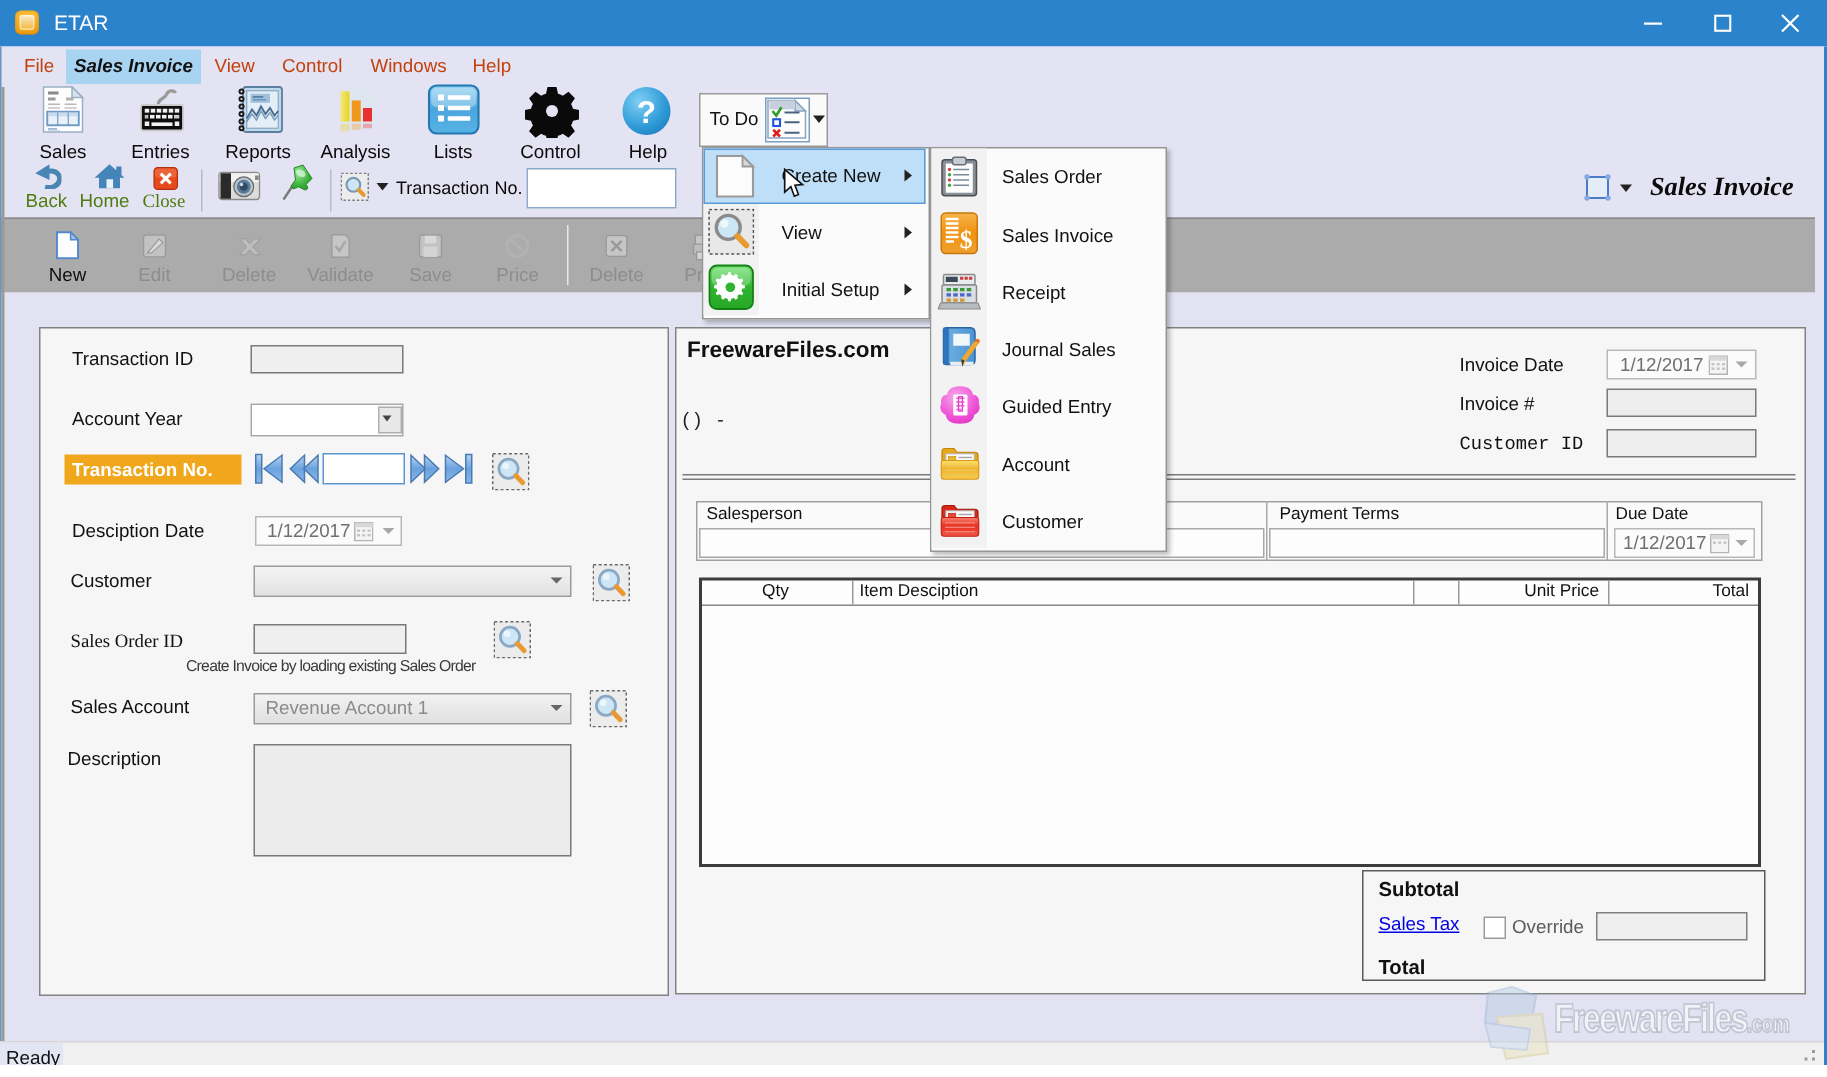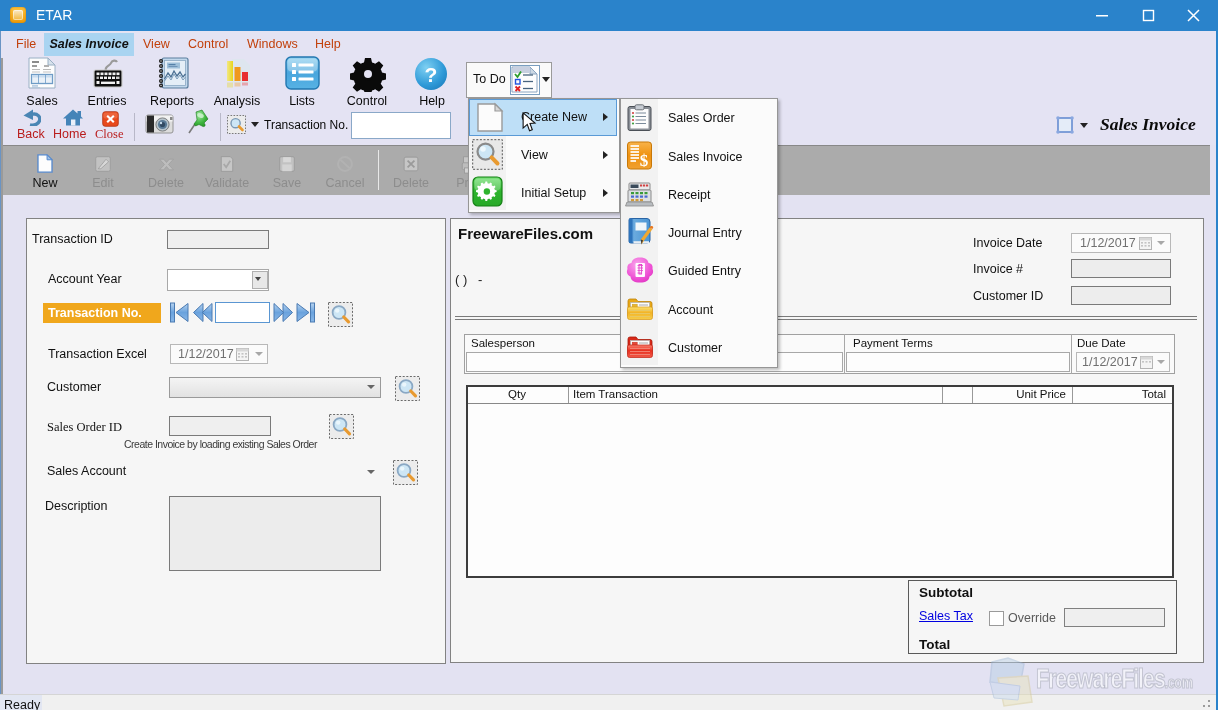--- a/index.html
+++ b/index.html
@@ -13,21 +13,21 @@
 #apptitle{left:36px;top:7px;color:#fff;font-size:14px;}
 
 #menubar{left:0;top:31px;width:1218px;height:27px;background:#e4e3f3;}
 .mitem{top:35px;height:19px;line-height:19px;font-size:12.5px;color:#c2410c;}
 #mi-si{left:44px;top:33px;width:90px;height:23px;background:#a9d4f1;text-align:center;line-height:23px;font-weight:bold;font-style:italic;white-space:nowrap;font-size:12.5px;color:#111;}
 
 #toolbar1{left:0;top:58px;width:1218px;height:52px;background:#e4e3f3;}
 .t1lbl{top:94px;font-size:12.5px;color:#0a0a0a;width:80px;text-align:center;margin-left:-40px;}
 
 #toolbar2{left:0;top:110px;width:1218px;height:35px;background:#e4e3f3;}
-.t2lbl{top:127px;font-size:12.5px;color:#b91c1c;}
+.t2lbl{top:127px;font-size:12.5px;color:#4d7c0f;}
 .vsep{width:1px;background:#b8b8c8;}
 
 #toolbar3{left:0;top:145px;width:1210px;height:50px;background:#ababab;border-top:1px solid #888;box-sizing:border-box;}
 .t3btn{top:150px;width:58px;height:40px;text-align:center;font-size:12.5px;color:#8d8d8d;}
 .t3btn .tx{position:absolute;left:0;right:0;top:26px;}
 .t3dark{color:#111;}
 
 #content{left:0;top:195px;width:1218px;height:499px;background:#e3e2f2;}
 #lpanel{left:26px;top:23px;width:418px;height:444px;background:#f6f6f6;border:1px solid #828282;}
 #rpanel{left:450px;top:23px;width:752px;height:443px;background:#f6f6f6;border:1px solid #828282;}
@@ -280,21 +280,21 @@
   <div class="abs t3btn" style="left:137px;">
       <span class="tx">Delete</span>
     </div>
   <div class="abs t3btn" style="left:198px;">
       <span class="tx">Validate</span>
     </div>
   <div class="abs t3btn" style="left:258px;">
       <span class="tx">Save</span>
     </div>
   <div class="abs t3btn" style="left:316px;">
-      <span class="tx">Cancel</span>
+      <span class="tx">Price</span>
     </div>
   <div class="abs" style="left:378px;top:150px;width:1px;height:40px;background:#e8e8e8;"></div>
   <div class="abs t3btn" style="left:382px;">
       <span class="tx">Delete</span>
     </div>
   <div class="abs t3btn" style="left:440px;">
       <span class="tx">Print</span>
     </div>
   <svg class="abs" style="left:37px;top:154px" width="16" height="19" viewBox="0 0 19 23">
     <path d="M1 1 L12 1 L18 7 L18 22 L1 22 Z" fill="#fdfdfd" stroke="#5588cc" stroke-width="1.6"></path>
@@ -328,21 +328,21 @@
     <rect x="3" y="2" width="15" height="8" fill="#c6c6c6" stroke="#989898"></rect>
     <rect x="1.5" y="9" width="18" height="8" rx="1.5" fill="#bdbdbd" stroke="#989898"></rect>
     <rect x="4" y="15" width="13" height="6" fill="#d4d4d4" stroke="#989898"></rect>
   </svg>
 
   <div class="abs" id="content">
     <div class="abs" id="lpanel"></div>
     <div class="abs" id="rpanel"></div>
   </div>
 
-  <div class="abs flabel" style="left:32px;top:232px;">Transaction ID</div>
+  <div class="abs flabel" style="left:48px;top:232px;">Transaction ID</div>
   <div class="abs field" style="left:167px;top:230px;width:100px;height:17px;"></div>
   <div class="abs flabel" style="left:48px;top:272px;">Account Year</div>
   <div class="abs" style="left:167px;top:269px;width:100px;height:20px;background:#fff;border:1px solid #a8a8a8;"></div>
   <div class="abs" style="left:252px;top:271px;width:14px;height:16px;background:#e8e8e8;border:1px solid #b0b0b0;"></div>
   <div class="abs" style="left:255px;top:277px;width:0;height:0;border-top:4px solid #444;border-left:3.5px solid transparent;border-right:3.5px solid transparent;"></div>
   <div class="abs" style="left:43px;top:303px;width:118px;height:20px;background:#f0a71c;color:#fff;font-weight:bold;font-size:12.5px;line-height:20px;padding-left:5px;box-sizing:border-box;">Transaction No.</div>
   <svg class="abs" style="left:169px;top:301px" width="21" height="23" viewBox="0 0 21 23">
     <defs>
         <linearGradient id="bg1" x1="0" y1="0" x2="0" y2="1">
           <stop offset="0" stop-color="#b8d4f0"></stop>
@@ -365,21 +365,21 @@
   <svg class="abs" style="left:295px;top:301px" width="21" height="23" viewBox="0 0 21 23">
     <path d="M2 2.5 L14 11.5 L2 20.5 Z" fill="url(#bg1)" stroke="#4a7ab2" stroke-width="1"></path>
     <rect x="15.5" y="2" width="4" height="19" fill="url(#bg1)" stroke="#4a7ab2" stroke-width="1"></rect>
   </svg>
   <svg class="abs" style="left:328px;top:302px" width="25" height="25" viewBox="0 0 25 25">
     <rect x="0.5" y="0.5" width="24" height="24" fill="#ececec" stroke="#6a6a6a" stroke-width="1" stroke-dasharray="2 1.6"></rect>
     <circle cx="11" cy="10.5" r="6.4" fill="#cde6f5" stroke="#8aa8c4" stroke-width="1.8"></circle>
     <circle cx="9.2" cy="8.6" r="2.2" fill="#eaf6fc"></circle>
     <path d="M15.8 15 L20.5 19.8" stroke="#e89a30" stroke-width="3.2" stroke-linecap="round"></path>
   </svg>
-  <div class="abs flabel" style="left:48px;top:347px;">Transaction Excel</div>
+  <div class="abs flabel" style="left:48px;top:347px;">Desciption Date</div>
   <div class="abs" style="left:170px;top:344px;width:98px;height:20px;background:#fbfbfb;border:1px solid #b8b8b8;box-sizing:border-box;"></div>
   <div class="abs" style="left:178px;top:347px;font-size:12.5px;color:#707070;">1/12/2017</div>
   <svg class="abs" style="left:236px;top:347px" width="13" height="14" viewBox="0 0 13 14">
     <rect x="0.5" y="1.5" width="12" height="12" fill="#f4f4f4" stroke="#b4b4b4"></rect>
     <rect x="0.5" y="1.5" width="12" height="3" fill="#d8d8d8"></rect>
     <g fill="#c4c4c4">
         <rect x="2" y="6" width="2" height="1.6"></rect>
         <rect x="5.5" y="6" width="2" height="1.6"></rect>
         <rect x="9" y="6" width="2" height="1.6"></rect>
         <rect x="2" y="9" width="2" height="1.6"></rect>
@@ -400,20 +400,21 @@
   <div class="abs flabel" style="left:47px;top:420px;font-family:Liberation Serif, serif;">Sales Order ID</div>
   <div class="abs field" style="left:169px;top:416px;width:100px;height:18px;"></div>
   <svg class="abs" style="left:329px;top:414px" width="25" height="25" viewBox="0 0 25 25">
     <rect x="0.5" y="0.5" width="24" height="24" fill="#ececec" stroke="#6a6a6a" stroke-width="1" stroke-dasharray="2 1.6"></rect>
     <circle cx="11" cy="10.5" r="6.4" fill="#cde6f5" stroke="#8aa8c4" stroke-width="1.8"></circle>
     <circle cx="9.2" cy="8.6" r="2.2" fill="#eaf6fc"></circle>
     <path d="M15.8 15 L20.5 19.8" stroke="#e89a30" stroke-width="3.2" stroke-linecap="round"></path>
   </svg>
   <div class="abs" style="left:124px;top:438px;font-size:10.5px;letter-spacing:-0.5px;color:#3a3a3a;">Create Invoice by loading existing Sales Order</div>
   <div class="abs flabel" style="left:47px;top:464px;">Sales Account</div>
+  <div class="abs" style="left:169px;top:462px;width:212px;height:21px;background:linear-gradient(#f2f2f2,#e0e0e0);border:1px solid #9a9a9a;box-sizing:border-box;color:#8b8b8b;font-size:12.5px;line-height:19px;padding-left:7px;">Revenue Account 1</div>
   <div class="abs" style="left:367px;top:470px;width:0;height:0;border-top:4.5px solid #666;border-left:4px solid transparent;border-right:4px solid transparent;"></div>
   <svg class="abs" style="left:393px;top:460px" width="25" height="25" viewBox="0 0 25 25">
     <rect x="0.5" y="0.5" width="24" height="24" fill="#ececec" stroke="#6a6a6a" stroke-width="1" stroke-dasharray="2 1.6"></rect>
     <circle cx="11" cy="10.5" r="6.4" fill="#cde6f5" stroke="#8aa8c4" stroke-width="1.8"></circle>
     <circle cx="9.2" cy="8.6" r="2.2" fill="#eaf6fc"></circle>
     <path d="M15.8 15 L20.5 19.8" stroke="#e89a30" stroke-width="3.2" stroke-linecap="round"></path>
   </svg>
   <div class="abs flabel" style="left:45px;top:499px;">Description</div>
   <div class="abs" style="left:169px;top:496px;width:212px;height:75px;background:#ececec;border:1px solid #7a7a7a;box-sizing:border-box;"></div>
 
@@ -430,21 +431,21 @@
         <rect x="5.5" y="6" width="2" height="1.6"></rect>
         <rect x="9" y="6" width="2" height="1.6"></rect>
         <rect x="2" y="9" width="2" height="1.6"></rect>
         <rect x="5.5" y="9" width="2" height="1.6"></rect>
         <rect x="9" y="9" width="2" height="1.6"></rect>
       </g>
   </svg>
   <div class="abs" style="left:1157px;top:241px;width:0;height:0;border-top:4.5px solid #a8a8a8;border-left:4px solid transparent;border-right:4px solid transparent;"></div>
   <div class="abs flabel" style="left:973px;top:262px;">Invoice #</div>
   <div class="abs" style="left:1071px;top:259px;width:100px;height:19px;background:#ededed;border:1px solid #7a7a7a;box-sizing:border-box;"></div>
-  <div class="abs flabel" style="left:973px;top:289px;">Customer ID</div>
+  <div class="abs flabel" style="left:973px;top:289px;font-family:Liberation Mono, monospace;">Customer ID</div>
   <div class="abs" style="left:1071px;top:286px;width:100px;height:19px;background:#ededed;border:1px solid #7a7a7a;box-sizing:border-box;"></div>
   <div class="abs" style="left:455px;top:316px;width:742px;height:1px;background:#7a7a7a;"></div>
   <div class="abs" style="left:455px;top:319px;width:742px;height:1px;background:#7a7a7a;"></div>
 
   <div class="abs" style="left:464px;top:334px;width:711px;height:40px;border:1px solid #a0a0a0;background:#fafafa;box-sizing:border-box;"></div>
   <div class="abs" style="left:844px;top:334px;width:1px;height:40px;background:#a8a8a8;"></div>
   <div class="abs" style="left:1071px;top:334px;width:1px;height:40px;background:#a8a8a8;"></div>
   <div class="abs" style="left:471px;top:337px;font-size:11.5px;color:#111;">Salesperson</div>
   <div class="abs" style="left:853px;top:337px;font-size:11.5px;color:#111;">Payment Terms</div>
   <div class="abs" style="left:1077px;top:337px;font-size:11.5px;color:#111;">Due Date</div>
@@ -463,21 +464,21 @@
   </svg>
   <div class="abs" style="left:1157px;top:360px;width:0;height:0;border-top:4.5px solid #a8a8a8;border-left:4px solid transparent;border-right:4px solid transparent;"></div>
 
   <div class="abs" style="left:466px;top:385px;width:708px;height:193px;border:2px solid #3c3c3c;background:#fdfdfd;box-sizing:border-box;"></div>
   <div class="abs" style="left:468px;top:403px;width:704px;height:1px;background:#888;"></div>
   <div class="abs" style="left:568px;top:387px;width:1px;height:16px;background:#999;"></div>
   <div class="abs" style="left:942px;top:387px;width:1px;height:16px;background:#999;"></div>
   <div class="abs" style="left:972px;top:387px;width:1px;height:16px;background:#999;"></div>
   <div class="abs" style="left:1072px;top:387px;width:1px;height:16px;background:#999;"></div>
   <div class="abs" style="left:508px;top:388px;font-size:11.5px;color:#111;">Qty</div>
-  <div class="abs" style="left:573px;top:388px;font-size:11.5px;color:#111;">Item Transaction</div>
+  <div class="abs" style="left:573px;top:388px;font-size:11.5px;color:#111;">Item Desciption</div>
   <div class="abs" style="left:980px;top:388px;width:86px;text-align:right;font-size:11.5px;color:#111;">Unit Price</div>
   <div class="abs" style="left:1100px;top:388px;width:66px;text-align:right;font-size:11.5px;color:#111;">Total</div>
 
   <div class="abs" style="left:908px;top:580px;width:269px;height:74px;border:1px solid #5a5a5a;background:#f6f6f6;box-sizing:border-box;"></div>
   <div class="abs" style="left:919px;top:585px;font-size:13.5px;font-weight:bold;color:#111;">Subtotal</div>
   <div class="abs" style="left:919px;top:609px;font-size:12.5px;color:#0000e0;text-decoration:underline;">Sales Tax</div>
   <div class="abs" style="left:989px;top:611px;width:13px;height:13px;background:#fff;border:1px solid #9a9a9a;"></div>
   <div class="abs" style="left:1008px;top:611px;font-size:12.5px;color:#5a5a5a;">Override</div>
   <div class="abs" style="left:1064px;top:608px;width:101px;height:19px;background:#efefef;border:1px solid #808080;box-sizing:border-box;"></div>
   <div class="abs" style="left:919px;top:637px;font-size:13.5px;font-weight:bold;color:#111;">Total</div>
@@ -535,21 +536,21 @@
   </svg>
   <svg class="abs" style="left:522px;top:112px" width="16" height="22" viewBox="0 0 17 24">
     <path d="M1 1 L1 17.5 L5.5 13.5 L8 20.5 L11 19.3 L8.5 12.5 L14 12 Z" fill="#fff" stroke="#111" stroke-width="1.2"></path>
   </svg>
 
   <div class="abs" id="menu2"></div>
   <div class="abs" style="left:621px;top:99px;width:37px;height:266px;background:#f2f2f2;"></div>
   <div class="abs mtext" style="left:668px;top:111px;">Sales Order</div>
   <div class="abs mtext" style="left:668px;top:150px;">Sales Invoice</div>
   <div class="abs mtext" style="left:668px;top:188px;text-align:center;">Receipt</div>
-  <div class="abs mtext" style="left:668px;top:226px;">Journal Entry</div>
+  <div class="abs mtext" style="left:668px;top:226px;">Journal Sales</div>
   <div class="abs mtext" style="left:668px;top:264px;">Guided Entry</div>
   <div class="abs mtext" style="left:668px;top:303px;">Account</div>
   <div class="abs mtext" style="left:668px;top:341px;">Customer</div>
 
   <svg class="abs" style="left:626px;top:104px" width="27" height="28" viewBox="0 0 27 28">
     <rect x="2" y="2.5" width="23" height="24" rx="2" fill="#8a8f96" stroke="#4a4f56"></rect>
     <rect x="4.5" y="5" width="18" height="19.5" fill="#fdfdfd"></rect>
     <rect x="9" y="0.8" width="9" height="5" rx="1.5" fill="#c8cdd4" stroke="#6a6f76"></rect>
     <g>
         <circle cx="7" cy="9" r="1.1" fill="#d04040"></circle>

